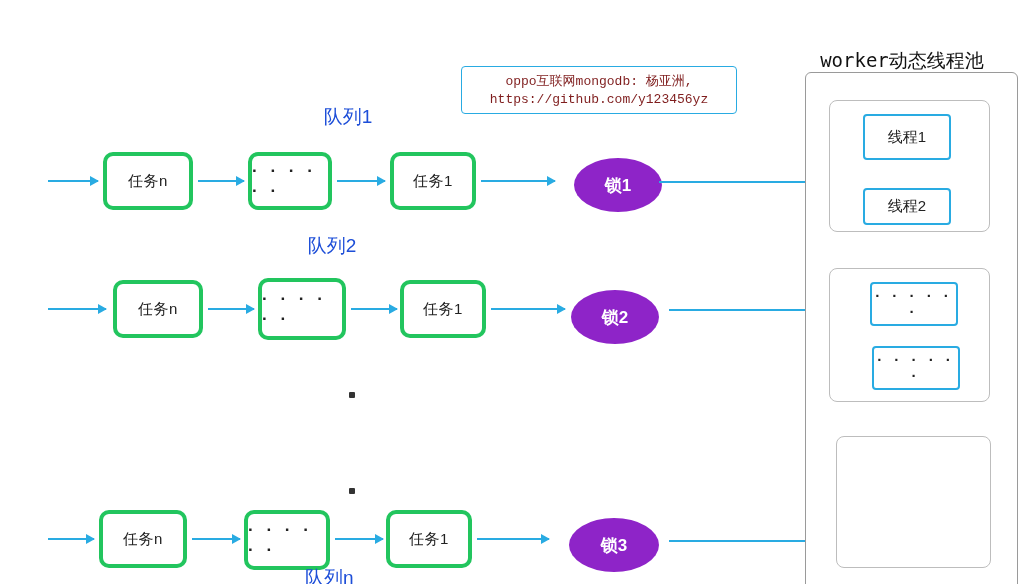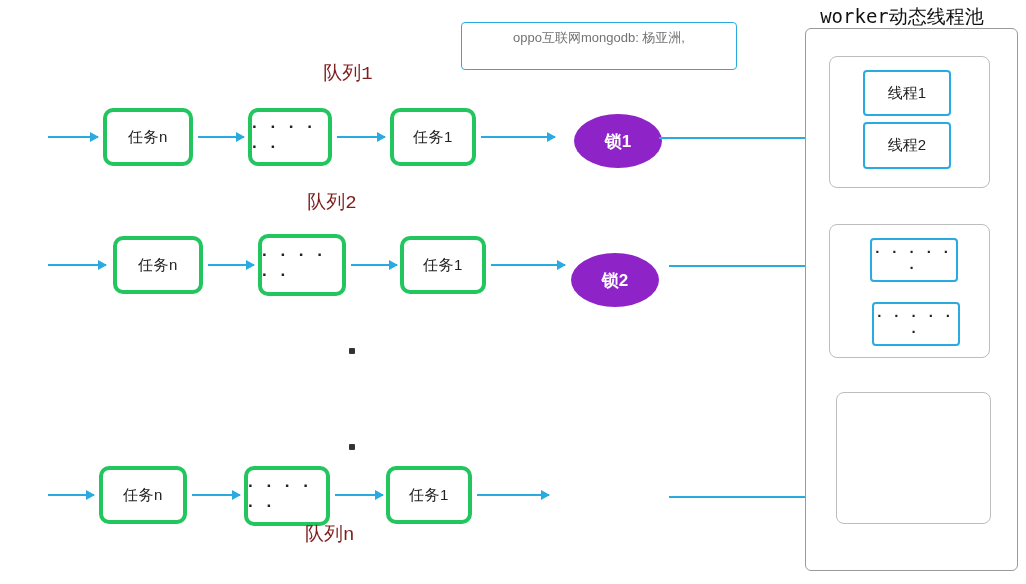--- a/index.html
+++ b/index.html
@@ -2,21 +2,21 @@
 <html><head>
 <meta charset="utf-8">
 <style>
   html,body{margin:0;padding:0;}
   body{
     width:1026px;height:584px;background:#ffffff;
     font-family:"Liberation Sans","DejaVu Sans",sans-serif;
     position:relative;overflow:hidden;
   }
   .stage{position:absolute;left:0;top:0;width:1026px;height:584px;}
-  .abs{position:absolute;box-sizing:border-box;}
+  .abs{position:absolute;box-sizing:border-box;margin-top:44px;}
 
   
   .taskbox{
     border:4px solid #22c55e;border-radius:10px;background:#ffffff;
     display:flex;align-items:center;justify-content:center;
     color:#222;font-size:15px;letter-spacing:0.5px;
   }
   .dots{
     letter-spacing:4px;font-size:17px;font-weight:bold;color:#222;
   }
@@ -27,28 +27,29 @@
     color:#ffffff;font-size:17px;font-weight:bold;
   }
   
   .arrow{height:2px;background:#29ABE2;}
   .arrow:after{
     content:"";position:absolute;right:-1px;top:-4px;
     border-left:9px solid #29ABE2;
     border-top:5px solid transparent;
     border-bottom:5px solid transparent;
   }
-  .qlabel{font-size:19px;color:#7f1d1d;font-family:Liberation Mono, monospace;}
+  .qlabel{font-size:19px;color:#1d4ed8;}
   .vdot{width:6px;height:6px;background:#333;border-radius:1px;}
 
   
   .note{
     border:1px solid #29ABE2;border-radius:4px;background:#ffffff;
-    font-size:13px;color:#737373;line-height:1.35;padding:6px 10px;
+    font-size:13px;color:#7f1d1d;line-height:1.35;padding:6px 10px;
     text-align:center;
+    font-family:Liberation Mono, monospace;
   }
   
   .pool-title{
     font-family:"DejaVu Sans Mono","Liberation Mono",monospace;
     font-size:19px;color:#111;
   }
   .pool{
     border:1px solid #9a9a9a;border-radius:6px;background:#ffffff;
   }
   .poolgroup{
@@ -63,20 +64,21 @@
     font-size:14px;color:#b0b0b0;
   }
 </style>
 </head>
 <body>
 
 <div class="stage">
 
   <div class="abs note" style="left:461px;top:22px;width:276px;height:48px;">
     <div>oppo互联网mongodb: 杨亚洲,</div>
+    <div>https://github.com/y123456yz</div>
   </div>
 
   <div class="abs qlabel" style="left:308px;top:60px;width:80px;text-align:center;">队列1</div>
 
   <div class="abs arrow" style="left:48px;top:136px;width:50px;"></div>
   <div class="abs taskbox" style="left:103px;top:108px;width:90px;height:58px;">任务n</div>
   <div class="abs arrow" style="left:198px;top:136px;width:46px;"></div>
   <div class="abs taskbox dots" style="left:248px;top:108px;width:84px;height:58px;">· · · · · ·</div>
   <div class="abs arrow" style="left:337px;top:136px;width:48px;"></div>
   <div class="abs taskbox" style="left:390px;top:108px;width:86px;height:58px;">任务1</div>
@@ -86,44 +88,45 @@
 
   <div class="abs qlabel" style="left:292px;top:189px;width:80px;text-align:center;">队列2</div>
 
   <div class="abs arrow" style="left:48px;top:264px;width:58px;"></div>
   <div class="abs taskbox" style="left:113px;top:236px;width:90px;height:58px;">任务n</div>
   <div class="abs arrow" style="left:208px;top:264px;width:46px;"></div>
   <div class="abs taskbox dots" style="left:258px;top:234px;width:88px;height:62px;">· · · · · ·</div>
   <div class="abs arrow" style="left:351px;top:264px;width:46px;"></div>
   <div class="abs taskbox" style="left:400px;top:236px;width:86px;height:58px;">任务1</div>
   <div class="abs arrow" style="left:491px;top:264px;width:74px;"></div>
-  <div class="abs lock" style="left:571px;top:253px;width:88px;height:54px;">锁2</div>
+  <div class="abs lock" style="left:571px;top:246px;width:88px;height:54px;">锁2</div>
   <div class="abs arrow" style="left:669px;top:265px;width:152px;"></div>
 
   <div class="abs vdot" style="left:349px;top:348px;"></div>
   <div class="abs vdot" style="left:349px;top:444px;"></div>
 
   <div class="abs arrow" style="left:48px;top:494px;width:46px;"></div>
   <div class="abs taskbox" style="left:99px;top:466px;width:88px;height:58px;">任务n</div>
   <div class="abs arrow" style="left:192px;top:494px;width:48px;"></div>
   <div class="abs taskbox dots" style="left:244px;top:466px;width:86px;height:60px;">· · · · · ·</div>
   <div class="abs arrow" style="left:335px;top:494px;width:48px;"></div>
   <div class="abs taskbox" style="left:386px;top:466px;width:86px;height:58px;">任务1</div>
   <div class="abs arrow" style="left:477px;top:494px;width:72px;"></div>
+  <div class="abs lock" style="left:569px;top:474px;width:90px;height:54px;">锁3</div>
   <div class="abs arrow" style="left:669px;top:496px;width:152px;"></div>
 
   <div class="abs qlabel" style="left:305px;top:521px;width:90px;text-align:left;">队列n</div>
 
   <div class="abs pool-title" style="left:778px;top:4px;width:248px;text-align:center;">worker动态线程池</div>
 
   <div class="abs pool" style="left:805px;top:28px;width:213px;height:543px;"></div>
 
   <div class="abs poolgroup" style="left:829px;top:56px;width:161px;height:132px;"></div>
   <div class="abs threadbox" style="left:863px;top:70px;width:88px;height:46px;">线程1</div>
-  <div class="abs threadbox" style="left:863px;top:122px;width:88px;height:47px;">线程2</div>
+  <div class="abs threadbox" style="left:863px;top:144px;width:88px;height:37px;">线程2</div>
 
   <div class="abs poolgroup" style="left:829px;top:224px;width:161px;height:134px;"></div>
   <div class="abs threadbox dots" style="left:870px;top:238px;width:88px;height:44px;">· · · · · ·</div>
   <div class="abs threadbox dots" style="left:872px;top:302px;width:88px;height:44px;">· · · · · ·</div>
 
   <div class="abs poolgroup" style="left:836px;top:392px;width:155px;height:132px;"></div>
 
 
 </div>
 

